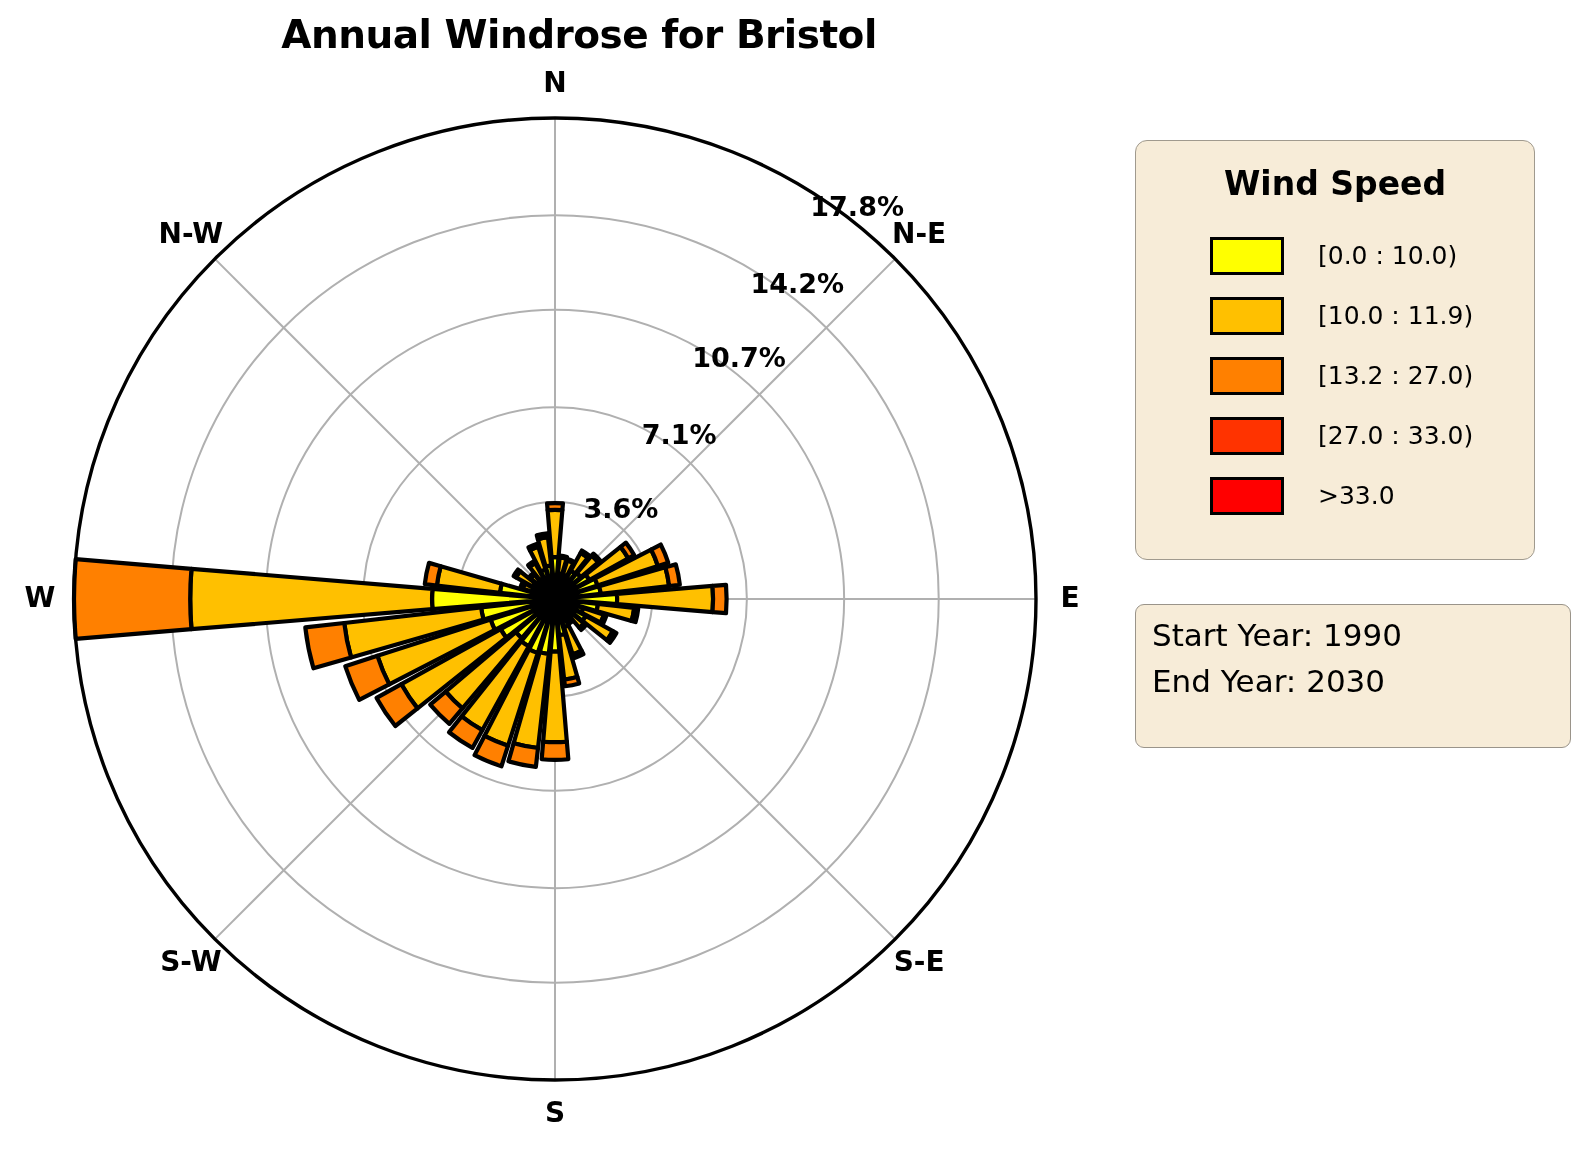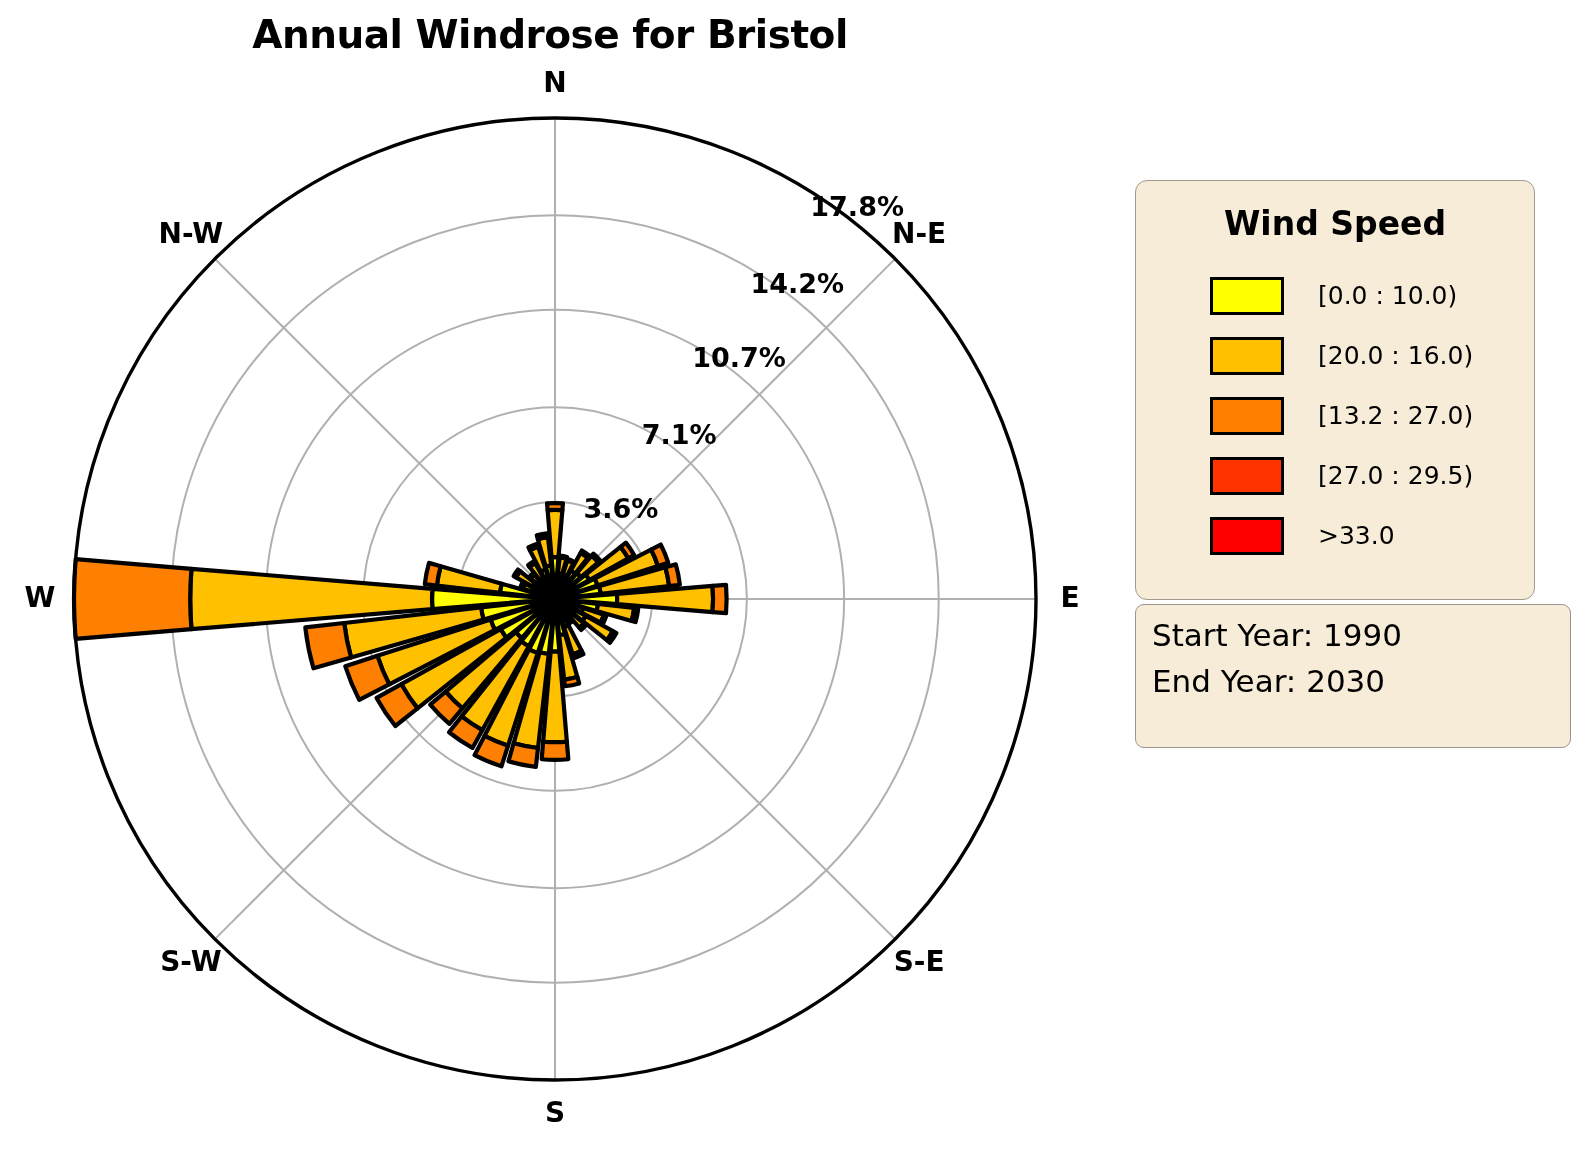--- a/index.html
+++ b/index.html
@@ -10,20 +10,21 @@
   }
   #root{position:absolute;inset:0;}
 
   
   .chart-title{
     position:absolute;left:0;top:12px;width:1100px;
     text-align:center;
     font-family:"DejaVu Sans","Liberation Sans",sans-serif;
     font-weight:bold;font-size:39px;color:#000;
     letter-spacing:-0.5px;
+    padding-left:29px;
   }
 
   
   .polar-wrap{position:absolute;left:0;top:0;width:1100px;height:1153px;}
   svg.polar{display:block;}
 
   .rtick-label{
     font-family:"DejaVu Sans","Liberation Sans",sans-serif;
     font-weight:bold;font-size:27px;fill:#000;
   }
@@ -31,21 +32,20 @@
     font-family:"DejaVu Sans","Liberation Sans",sans-serif;
     font-weight:bold;font-size:28px;fill:#000;
     text-anchor:middle;dominant-baseline:middle;
   }
 
   
   .legend-box{
     position:absolute;left:1135px;top:140px;width:400px;height:420px;
     background:#f7ecd8;border:1.6px solid #a09a8e;border-radius:12px;
     box-sizing:border-box;
-    margin-top:40px;
   }
   .legend-title{
     text-align:center;font-weight:bold;font-size:33px;color:#000;
     line-height:1.18;padding-top:24px;
     font-family:"DejaVu Sans","Liberation Sans",sans-serif;
   }
   .legend-items{margin-top:22px;}
   .legend-row{
     display:flex;align-items:center;height:60px;padding-left:74px;
   }
@@ -217,29 +217,29 @@
     <div class="legend-title">
       <div>Wind Speed</div>
     </div>
     <div class="legend-items" id="legend-items">
         <div class="legend-row">
           <div class="swatch" style="background: rgb(255, 255, 0);"></div>
           <div class="legend-label">[0.0 : 10.0)</div>
         </div>
         <div class="legend-row">
           <div class="swatch" style="background: rgb(255, 192, 0);"></div>
-          <div class="legend-label">[20.0 : 16.0)</div>
+          <div class="legend-label">[10.0 : 11.9)</div>
         </div>
         <div class="legend-row">
           <div class="swatch" style="background: rgb(255, 128, 0);"></div>
           <div class="legend-label">[13.2 : 27.0)</div>
         </div>
         <div class="legend-row">
           <div class="swatch" style="background: rgb(255, 51, 0);"></div>
-          <div class="legend-label">[27.0 : 29.5)</div>
+          <div class="legend-label">[27.0 : 33.0)</div>
         </div>
         <div class="legend-row">
           <div class="swatch" style="background: rgb(255, 0, 0);"></div>
           <div class="legend-label">&gt;33.0</div>
         </div>
       </div>
   </div>
 
   <div class="info-box">
     <div class="info-line">Start Year: 1990</div>

